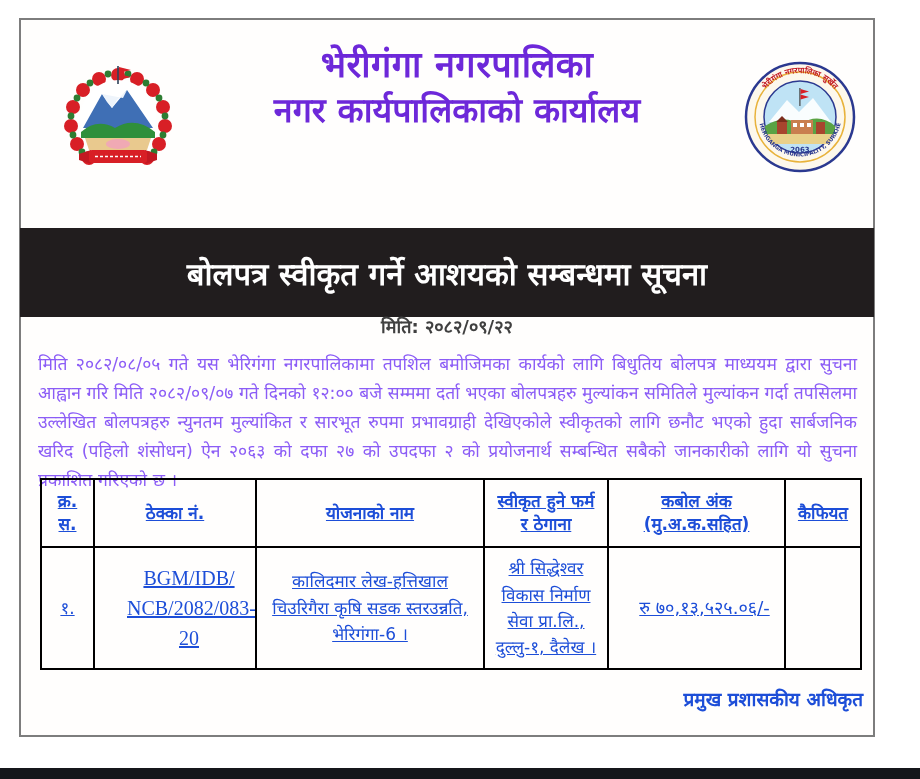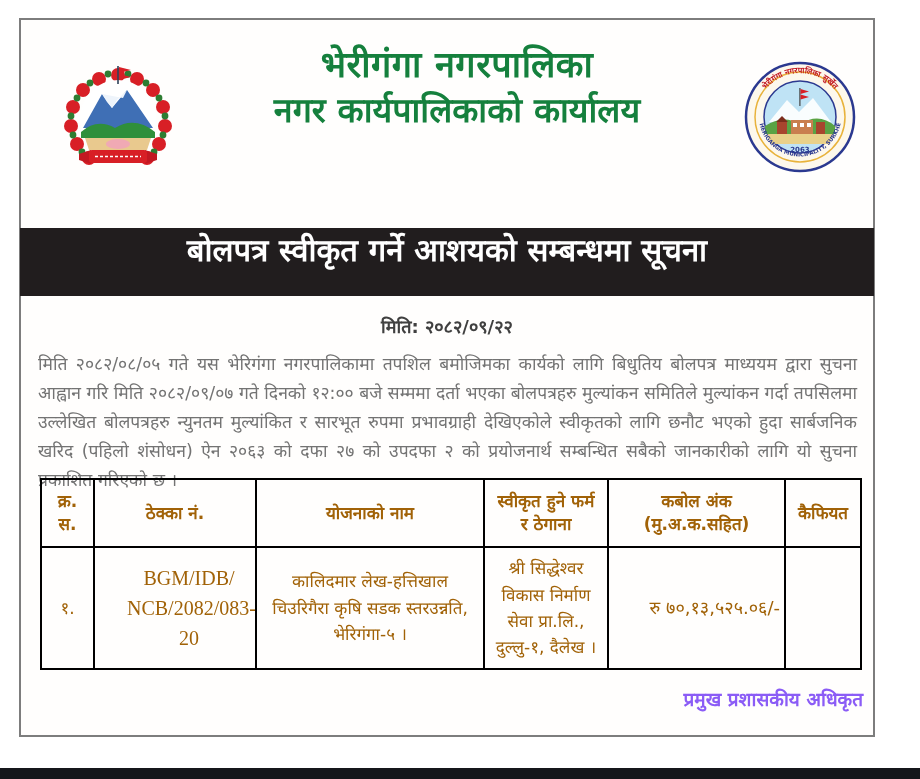--- a/index.html
+++ b/index.html
@@ -25,21 +25,21 @@
     position: absolute;
   }
   .logo-left { left: 36px; top: 38px; width: 122px; height: 128px; }
   .logo-right { left: 722px; top: 40px; width: 114px; height: 114px; }
   .head-center {
     position: absolute;
     left: 130px;
     right: 110px;
     top: 22px;
     text-align: center;
-    color: #15803d;
+    color: #6d28d9;
   }
   .title1 {
     font-size: 36px;
     font-weight: bold;
     line-height: 1.3;
     letter-spacing: 0.5px;
   }
   .title2 {
     font-size: 34px;
     font-weight: bold;
@@ -48,24 +48,25 @@
   .addr {
     font-size: 20px;
     font-weight: bold;
     line-height: 1.45;
   }
   .banner {
     position: absolute;
     left: -1px;
     right: -1px;
     top: 208px;
-    height: 68px;
+    height: 89px;
     background: #211d1e;
     color: #ffffff;
     display: flex;
+    align-items: center;
     justify-content: center;
     font-size: 31px;
     font-weight: bold;
   }
   .date-line {
     position: absolute;
     left: 0;
     right: 0;
     top: 294px;
     text-align: center;
@@ -74,30 +75,31 @@
     color: #404040;
   }
   .body-para {
     position: absolute;
     left: 17px;
     right: 16px;
     top: 330px;
     font-size: 17.5px;
     line-height: 29px;
     text-align: justify;
-    color: #737373;
+    color: #8b5cf6;
   }
   table.notice-table {
     position: absolute;
     left: 19px;
     top: 458px;
     width: 820px;
     border-collapse: collapse;
     table-layout: fixed;
-    color: #a16207;
+    color: #1d4ed8;
+    text-decoration: underline;
   }
   .notice-table th, .notice-table td {
     border: 2px solid #000;
     text-align: center;
     vertical-align: middle;
     padding: 2px 4px;
     overflow: hidden;
   }
   .notice-table th {
     height: 62px;
@@ -118,31 +120,31 @@
   .col-amount { width: 177px; }
   .col-remarks { width: 76px; }
   td.cell-contract {
     font-family: "Liberation Serif", serif;
     font-size: 20px;
     white-space: pre-line;
     line-height: 1.5;
     padding-left: 32px;
   }
   td.cell-amount {
-    text-align: right;
+    text-align: center;
     padding-left: 20px;
     font-size: 18px;
   }
   .signature {
     position: absolute;
     right: 10px;
     top: 666px;
     font-size: 19px;
     font-weight: bold;
-    color: #8b5cf6;
+    color: #1d4ed8;
   }
   .bottom-bar {
     position: absolute;
     left: 0;
     top: 768px;
     width: 920px;
     height: 11px;
     background: #15171b;
   }
 </style>
@@ -276,21 +278,21 @@
         <th>कबोल अंक
 (मु.अ.क.सहित)</th>
         <th>कैफियत</th>
       </tr>
     </thead>
     <tbody>
       <tr>
         <td>१.</td>
         <td class="cell-contract">BGM/IDB/
 NCB/2082/083-20</td>
-        <td>कालिदमार लेख-हत्तिखाल चिउरिगैरा कृषि सडक स्तरउन्नति, भेरिगंगा-५ ।</td>
+        <td>कालिदमार लेख-हत्तिखाल चिउरिगैरा कृषि सडक स्तरउन्नति, भेरिगंगा-6 ।</td>
         <td>श्री सिद्धेश्वर विकास निर्माण सेवा प्रा.लि., दुल्लु-१, दैलेख ।</td>
         <td class="cell-amount">रु ७०,१३,५२५.०६/-</td>
         <td></td>
       </tr>
     </tbody>
   </table>
 
   <div class="signature">प्रमुख प्रशासकीय अधिकृत</div>
 
 </div>

